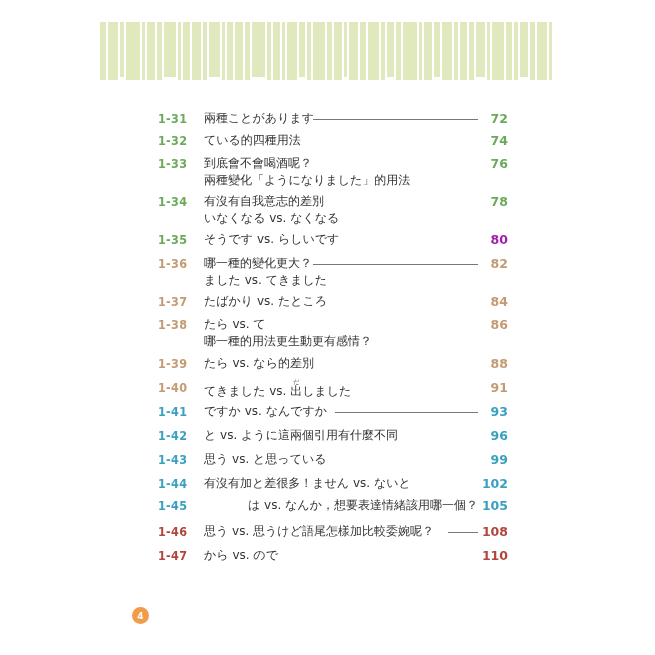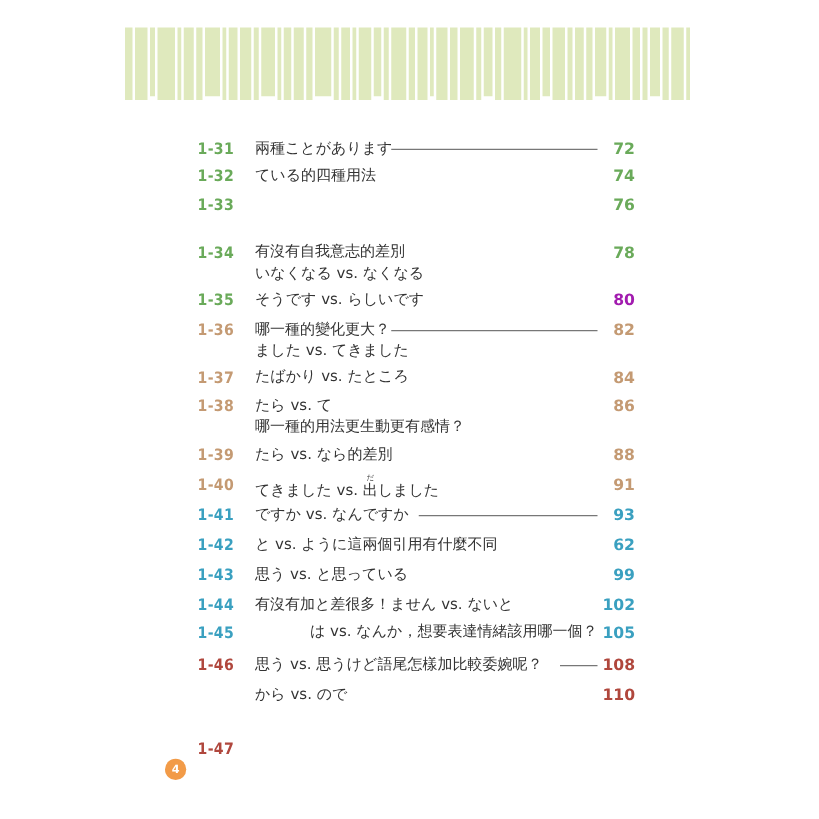--- a/index.html
+++ b/index.html
@@ -91,20 +91,24 @@
     </div>
     <div class="row" style="position: absolute; top: 22px; left: 0px; width: 350px;">
       <span class="num" style="color: rgb(106, 170, 90);">1-32</span>
       <span class="title">
         <span class="line">ている的四種用法</span>
       </span>
       <span class="page" style="color: rgb(106, 170, 90);">74</span>
     </div>
     <div class="row" style="position: absolute; top: 45px; left: 0px; width: 350px;">
       <span class="num" style="color: rgb(106, 170, 90);">1-33</span>
+      <span class="title">
+        <span class="line">到底會不會喝酒呢？</span>
+        <span class="line">兩種變化「ようになりました」的用法</span>
+      </span>
       <span class="page" style="color: rgb(106, 170, 90);">76</span>
     </div>
     <div class="row" style="position: absolute; top: 83px; left: 0px; width: 350px;">
       <span class="num" style="color: rgb(106, 170, 90);">1-34</span>
       <span class="title">
         <span class="line">有沒有自我意志的差別</span>
         <span class="line">いなくなる vs. なくなる</span>
       </span>
       <span class="page" style="color: rgb(106, 170, 90);">78</span>
     </div>
@@ -159,21 +163,21 @@
         <span class="line">ですか vs. なんですか</span>
       </span>
       <span class="leader" style="left: 177px; width: 143px;"></span>
       <span class="page" style="color: rgb(58, 160, 192);">93</span>
     </div>
     <div class="row" style="position: absolute; top: 317px; left: 0px; width: 350px;">
       <span class="num" style="color: rgb(58, 160, 192);">1-42</span>
       <span class="title">
         <span class="line">と vs. ように這兩個引用有什麼不同</span>
       </span>
-      <span class="page" style="color: rgb(58, 160, 192);">62</span>
+      <span class="page" style="color: rgb(58, 160, 192);">96</span>
     </div>
     <div class="row" style="position: absolute; top: 341px; left: 0px; width: 350px;">
       <span class="num" style="color: rgb(58, 160, 192);">1-43</span>
       <span class="title">
         <span class="line">思う vs. と思っている</span>
       </span>
       <span class="page" style="color: rgb(58, 160, 192);">99</span>
     </div>
     <div class="row" style="position: absolute; top: 365px; left: 0px; width: 350px;">
       <span class="num" style="color: rgb(58, 160, 192);">1-44</span>
@@ -191,21 +195,21 @@
     </div>
     <div class="row" style="position: absolute; top: 413px; left: 0px; width: 350px;">
       <span class="num" style="color: rgb(176, 71, 61);">1-46</span>
       <span class="title">
         <span class="line">思う vs. 思うけど語尾怎樣加比較委婉呢？</span>
       </span>
       <span class="leader" style="left: 290px; width: 30px;"></span>
       <span class="page" style="color: rgb(176, 71, 61);">108</span>
     </div>
     <div class="row" style="position: absolute; top: 437px; left: 0px; width: 350px;">
-      <span class="num" style="color: rgb(176, 71, 61); margin-top: 43px;">1-47</span>
+      <span class="num" style="color: rgb(176, 71, 61);">1-47</span>
       <span class="title">
         <span class="line">から vs. ので</span>
       </span>
       <span class="page" style="color: rgb(176, 71, 61);">110</span>
     </div>
   </div>
 
 <div class="badge" style="background: rgb(242, 155, 72);">4</div>
 
 </body></html>

